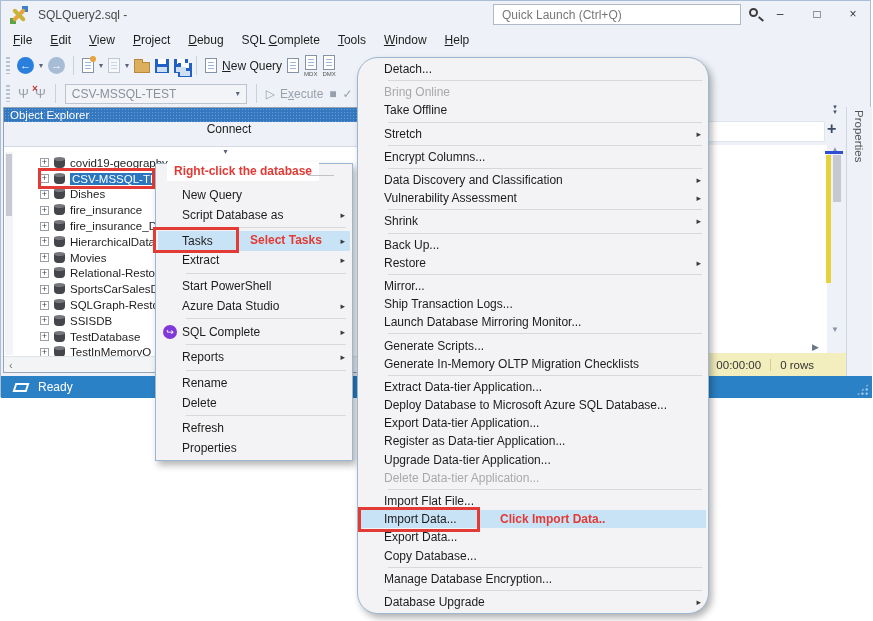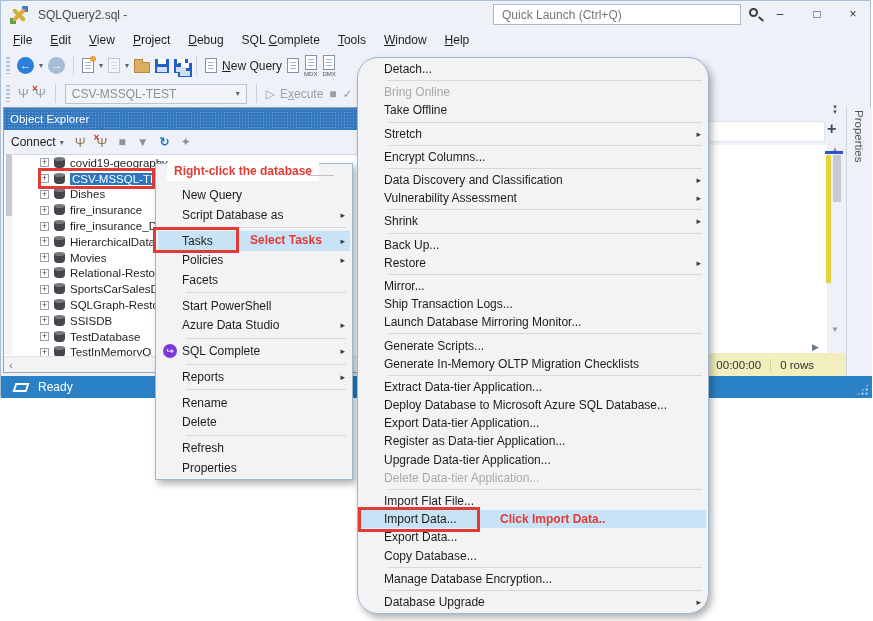--- a/index.html
+++ b/index.html
@@ -50,25 +50,25 @@
   .q-icon .tag { font-size:6px; color:#555; margin-top:1px; letter-spacing:0; }
   .plug-glyph { font-size:13px; color:#8a7a4d; position:relative; }
   .plug-x::after { content:'\00d7'; position:absolute; left:-3px; top:-3px; color:#c03a32; font-size:10px; font-weight:bold; }
   .db-combo { width:182px; height:20px; background:#f2f4f8; border:1px solid #bcc4d2; display:flex; align-items:center; padding:0 6px; color:#8b909a; }
   .db-combo .cbx-caret { margin-left:auto; }
   .dim-glyph { color:#98a0ac; }
   .exec-group { display:flex; align-items:center; gap:5px; color:#98a0ac; }
 
   
   .object-explorer { position:absolute; left:2px; top:106px; width:445px; height:266px; background:#fff; border:1px solid #97a4b5; }
-  .oe-header { height:22px; background:var(--panel-header-blue);
+  .oe-header { height:14px; background:var(--panel-header-blue);
     background-image:radial-gradient(rgba(255,255,255,.28) .8px, transparent .9px); background-size:3px 3px;
     color:#fff; font-size:11.5px; display:flex; align-items:center; padding-left:6px; }
   .oe-toolbar { height:25px; display:flex; align-items:center; background:var(--window-chrome);
-    border-bottom:1px solid #d4dae4; padding-left:7px; font-size:12px; color:#222; gap:11px; }
+    border-bottom:1px solid #d4dae4; padding-left:7px; font-size:12px; color:#222; gap:11px;flex-direction:column; }
   .oe-caret { font-size:8px; color:#5a6478; margin-left:-7px; }
   .oe-ico { font-size:12px; color:#8a93a3; }
   .oe-refresh { color:#2577c8; font-weight:bold; }
   .oe-body { position:absolute; left:0; top:43px; right:0; bottom:16px; overflow:hidden; }
   .oe-vscroll { position:absolute; left:1px; top:1px; width:8px; bottom:1px; background:#f3f4f6; }
   .oe-vscroll .thumb { position:absolute; left:1px; top:2px; width:6px; height:62px; background:#c6c9d2; }
   .tree { position:absolute; left:10px; top:4px; right:0; }
   .tree-row { height:15.8px; display:flex; align-items:center; position:relative; padding-left:26px; font-size:11.5px; color:#1e1e1e; white-space:nowrap; }
   .expander { width:9px; height:9px; border:1px solid #9aa0aa; background:#fff; font-size:9px; line-height:7px; text-align:center; color:#444; margin-right:5px; flex:0 0 9px; }
   .db-cyl { width:11px; height:10px; margin-right:5px; background:#45464b; border-radius:2px 2px 4px 4px; position:relative; flex:0 0 11px; }
@@ -351,27 +351,22 @@
       <div class="menu-sep"></div>
       <div class="menu-item hl">
         <span class="mi-gutter"></span>
         <span class="mi-label">Tasks</span>
         <span class="mi-arrow">▸</span>
         <div class="row-redbox"></div>
         <span class="row-annotation">Select Tasks</span>
       </div>
       <div class="menu-item">
         <span class="mi-gutter"></span>
-        <span class="mi-label">Policies</span>
-        <span class="mi-arrow">▸</span>
-      </div>
-      <div class="menu-item">
-        <span class="mi-gutter"></span>
-        <span class="mi-label">Facets</span>
-        <span class="mi-arrow"></span>
+        <span class="mi-label">Extract</span>
+        <span class="mi-arrow">▸</span>
       </div>
       <div class="menu-sep"></div>
       <div class="menu-item">
         <span class="mi-gutter"></span>
         <span class="mi-label">Start PowerShell</span>
         <span class="mi-arrow"></span>
       </div>
       <div class="menu-item">
         <span class="mi-gutter"></span>
         <span class="mi-label">Azure Data Studio</span>

